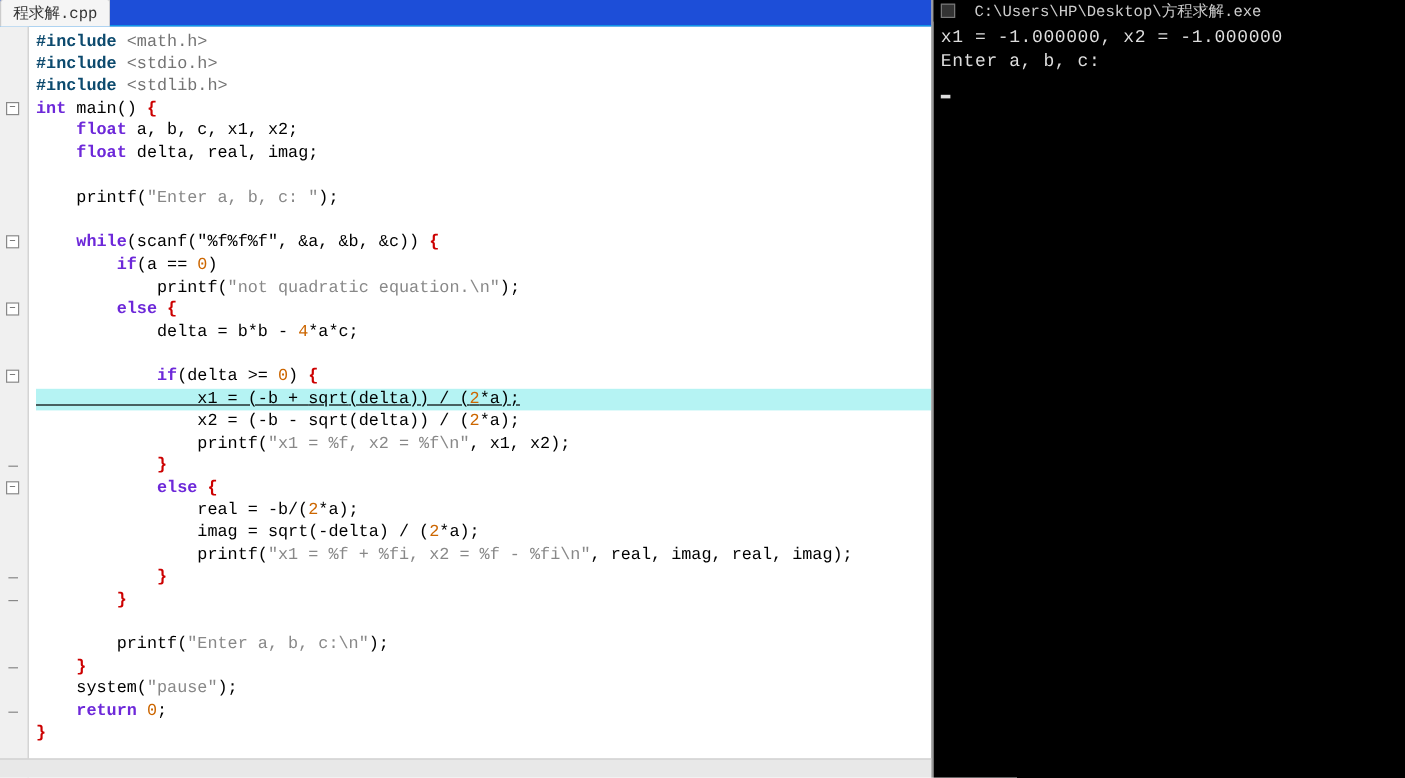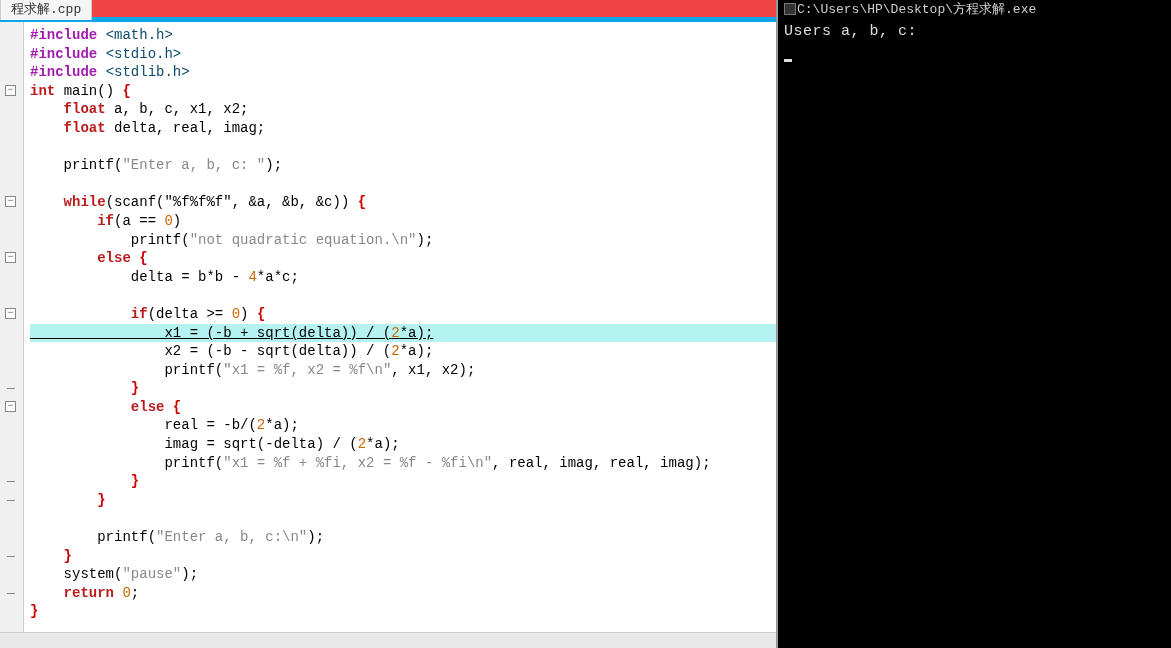--- a/index.html
+++ b/index.html
@@ -13,22 +13,22 @@
       overflow: hidden;
     }
     .editor-pane {
       flex: 1;
       background: #fff;
       position: relative;
       border-right: 2px solid #999;
     }
     .tab-bar {
       height: 22px;
-      background: #ef4444;
-      border-bottom: 5px solid #0ea5e9;
+      background: #1d4ed8;
+      border-bottom: 1px solid #0ea5e9;
       display: flex;
       align-items: center;
     }
     .tab {
       padding: 2px 10px;
       background: #f5f5f5;
       border: 1px solid #ccc;
       border-bottom: none;
       border-radius: 3px 3px 0 0;
       font-size: 13px;
@@ -70,44 +70,44 @@
     }
     .code-lines {
       flex: 1;
       padding: 4px 0 4px 6px;
       line-height: 18.6px;
       white-space: pre;
       font-size: 14px;
     }
     .line { height: 18.6px; }
     .line.hl { background: #b5f3f3; text-decoration: underline; }
-    .kw { color: #b91c1c; font-weight: bold; }
-    .pp { color: #0c4a6e; }
-    .ppkw { color: #a21caf; font-weight: bold; }
+    .kw { color: #6d28d9; font-weight: bold; }
+    .pp { color: #737373; }
+    .ppkw { color: #0c4a6e; font-weight: bold; }
     .fn { color: #000; text-align: right; }
     .str { color: #888; }
     .num { color: #cc6600; }
     .br { color: #cc0000; font-weight: bold; }
 
     .console-pane {
       width: 393px;
       background: #000;
       color: #ddd;
       font-family: Consolas, 'Courier New', monospace;
       font-size: 15px;
       position: relative;
       flex-shrink: 0;
     }
     .console-titlebar {
       height: 18px;
       background: #000;
       display: flex;
       align-items: center;
       padding-left: 6px;
-      gap: 1px;
+      gap: 16px;
       font-size: 13px;
       color: #ccc;
     }
     .console-icon {
       width: 12px;
       height: 12px;
       background: #333;
       border: 1px solid #777;
     }
     .console-body {
@@ -156,14 +156,14 @@
     <div class="code-lines" id="code-lines"><div class="line"><span class="ppkw">#include</span> <span class="pp">&lt;math.h&gt;</span></div><div class="line"><span class="ppkw">#include</span> <span class="pp">&lt;stdio.h&gt;</span></div><div class="line"><span class="ppkw">#include</span> <span class="pp">&lt;stdlib.h&gt;</span></div><div class="line"><span class="kw">int</span> <span class="fn">main</span>() <span class="br">{</span></div><div class="line">    <span class="kw">float</span> a, b, c, x1, x2;</div><div class="line">    <span class="kw">float</span> delta, real, imag;</div><div class="line">&nbsp;</div><div class="line">    <span class="fn">printf</span>(<span class="str">"Enter a, b, c: "</span>);</div><div class="line">&nbsp;</div><div class="line">    <span class="kw">while</span>(<span class="fn">scanf</span>("%f%f%f", &amp;a, &amp;b, &amp;c)) <span class="br">{</span></div><div class="line">        <span class="kw">if</span>(a == <span class="num">0</span>)</div><div class="line">            <span class="fn">printf</span>(<span class="str">"not quadratic equation.\n"</span>);</div><div class="line">        <span class="kw">else</span> <span class="br">{</span></div><div class="line">            delta = b*b - <span class="num">4</span>*a*c;</div><div class="line">&nbsp;</div><div class="line">            <span class="kw">if</span>(delta &gt;= <span class="num">0</span>) <span class="br">{</span></div><div class="line hl">                x1 = (-b + <span class="fn">sqrt</span>(delta)) / (<span class="num">2</span>*a);</div><div class="line">                x2 = (-b - <span class="fn">sqrt</span>(delta)) / (<span class="num">2</span>*a);</div><div class="line">                <span class="fn">printf</span>(<span class="str">"x1 = %f, x2 = %f\n"</span>, x1, x2);</div><div class="line">            <span class="br">}</span></div><div class="line">            <span class="kw">else</span> <span class="br">{</span></div><div class="line">                real = -b/(<span class="num">2</span>*a);</div><div class="line">                imag = <span class="fn">sqrt</span>(-delta) / (<span class="num">2</span>*a);</div><div class="line">                <span class="fn">printf</span>(<span class="str">"x1 = %f + %fi, x2 = %f - %fi\n"</span>, real, imag, real, imag);</div><div class="line">            <span class="br">}</span></div><div class="line">        <span class="br">}</span></div><div class="line">&nbsp;</div><div class="line">        <span class="fn">printf</span>(<span class="str">"Enter a, b, c:\n"</span>);</div><div class="line">    <span class="br">}</span></div><div class="line">    <span class="fn">system</span>(<span class="str">"pause"</span>);</div><div class="line">    <span class="kw">return</span> <span class="num">0</span>;</div><div class="line"><span class="br">}</span></div></div>
   </div>
   <div class="bottom-scroll"></div>
 </div>
 
 <div class="console-pane">
   <div class="console-titlebar">
     <span class="console-icon"></span>
     <span>C:\Users\HP\Desktop\方程求解.exe</span>
   </div>
-  <div class="console-body" id="console-body"><div>Users a, b, c:</div><div><span class="cursor"></span></div></div>
+  <div class="console-body" id="console-body"><div>x1 = -1.000000, x2 = -1.000000</div><div>Enter a, b, c:</div><div><span class="cursor"></span></div></div>
 </div>
 
 </body></html>

